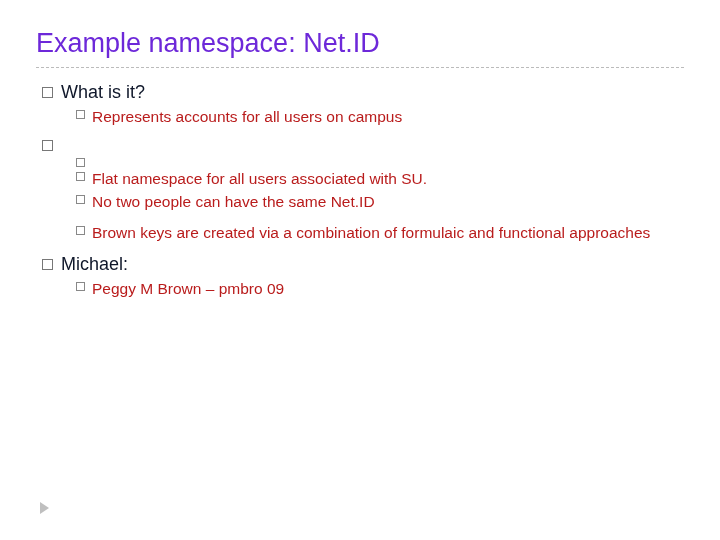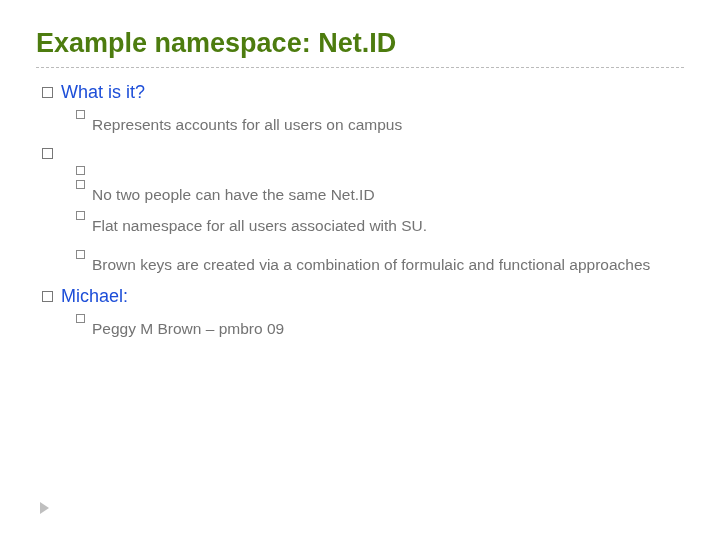--- a/index.html
+++ b/index.html
@@ -7,22 +7,22 @@
     width: 720px;
     height: 540px;
     background: #fff;
     font-family: Arial, Helvetica, sans-serif;
     color: #595959;
     padding: 28px 36px 20px 36px;
     position: relative;
   }
   .title {
     font-size: 27px;
-    font-weight: 700;
-    color: #4d7c0f;
+    font-weight: 400;
+    color: #6d28d9;
     margin-bottom: 8px;
   }
   .divider {
     border: none;
     border-top: 1px dashed #bbb;
     margin-bottom: 14px;
   }
   .level1 {
     margin-left: 6px;
     margin-bottom: 6px;
@@ -43,38 +43,37 @@
   .box-sm {
     display: inline-block;
     width: 9px;
     height: 9px;
     border: 1.2px solid #888;
     flex-shrink: 0;
     margin-top: 3px;
   }
   .l1-text {
     font-size: 18px;
-    color: #1d4ed8;
+    color: #0f172a;
   }
   .level2 {
     margin-left: 34px;
     margin-top: 4px;
     margin-bottom: 10px;
   }
   .l2-row {
     display: flex;
     align-items: flex-start;
     gap: 7px;
     margin-bottom: 2px;
   }
   .l2-text {
     font-size: 15.5px;
-    color: #737373;
+    color: #b91c1c;
     line-height: 1.35;
-    margin-top: 8px;
   }
   .footer-arrow {
     position: absolute;
     left: 40px;
     bottom: 26px;
     width: 0;
     height: 0;
     border-top: 6px solid transparent;
     border-bottom: 6px solid transparent;
     border-left: 9px solid #bfbfbf;
@@ -102,25 +101,25 @@
 <div class="level1">
   <div class="level1-row">
     <span class="box"></span>
   </div>
   <div class="level2">
     <div class="l2-row">
       <span class="box-sm"></span>
     </div>
     <div class="l2-row">
       <span class="box-sm"></span>
-      <span class="l2-text">No two people can have the same Net.ID</span>
+      <span class="l2-text">Flat namespace for all users associated with SU.</span>
     </div>
     <div class="l2-row">
       <span class="box-sm"></span>
-      <span class="l2-text">Flat namespace for all users associated with SU.</span>
+      <span class="l2-text">No two people can have the same Net.ID</span>
     </div>
   </div>
 </div>
 
 <div class="level1">
   <div class="level2">
     <div class="l2-row">
       <span class="box-sm"></span>
       <span class="l2-text">Brown keys are created via a combination of formulaic and functional approaches</span>
     </div>

